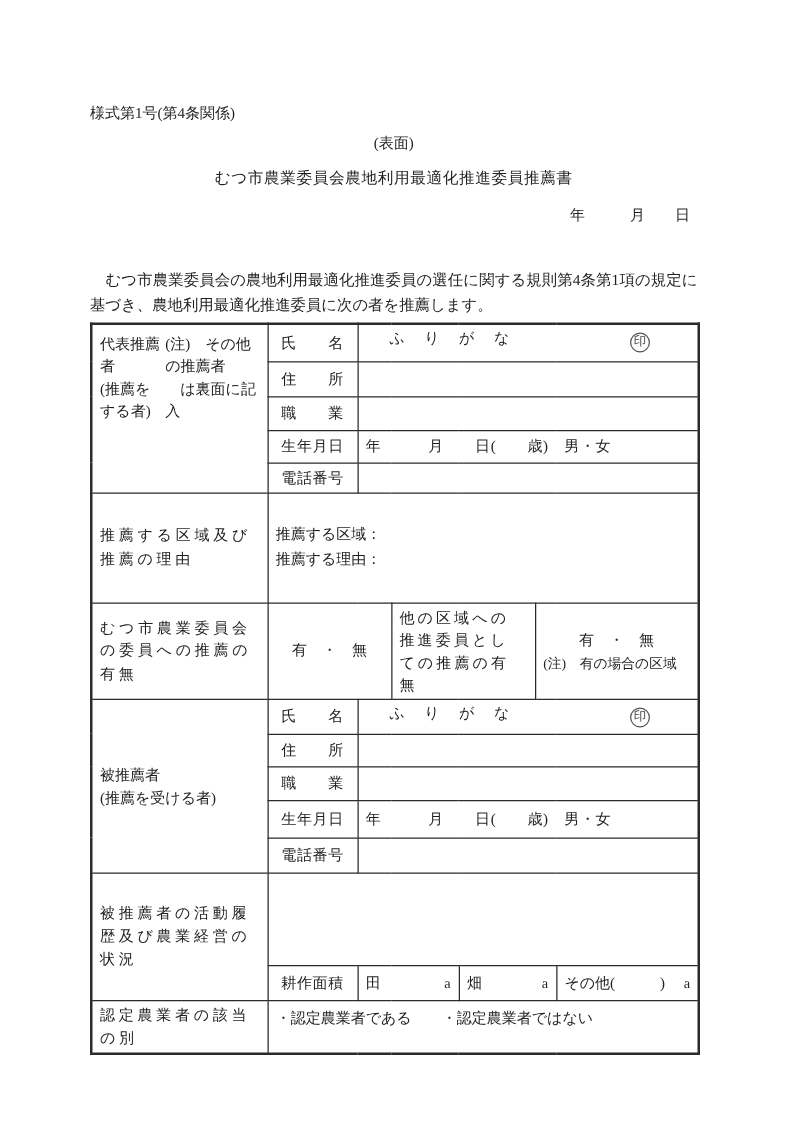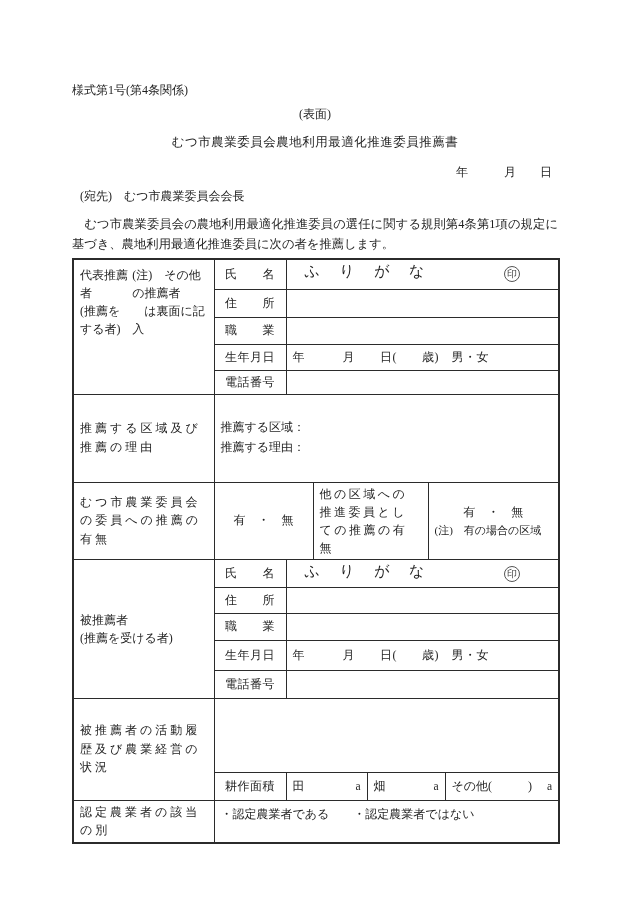--- a/index.html
+++ b/index.html
@@ -43,22 +43,22 @@
   .pre { white-space: pre-line; }
   .lbl-top { vertical-align: top; padding: 5px 8px 4px 8px; }
   .col-between {
     display: flex; flex-direction: row; justify-content: space-between;
     min-height: 122px; line-height: 1.5;
   }
   .spread { letter-spacing: 3px; line-height: 1.55; vertical-align: top; padding-top: 4px; }
   .f-label { text-align: center; letter-spacing: 0.5px; padding: 2px 2px; margin-left: 34px; }
   .name-cell { position: relative; }
   .furigana {
-    position: absolute; top: 2px; left: 18px;
-    font-size: 15px; letter-spacing: 1.3em; white-space: nowrap;
+    position: absolute; top: 2px; left: 25px;
+    font-size: 12px; letter-spacing: 1.3em; white-space: nowrap;
   }
   .seal {
     position: absolute; top: 6px; right: 38px;
     width: 16px; height: 16px;
     border: 1px solid #555; border-radius: 50%;
     color: #444;
     display: flex; align-items: center; justify-content: center;
     font-size: 10px; line-height: 1;
   }
   .birth-value { padding-left: 62px; letter-spacing: 0.5px; }
@@ -75,21 +75,20 @@
 </style>
 </head>
 <body>
 
 <div class="page">
 
   <div class="abs form-number">様式第1号(第4条関係)</div>
   <div class="abs doc-title">むつ市農業委員会農地利用最適化推進委員推薦書</div>
   <div class="abs side-label">(表面)</div>
   <div class="abs date-line">年　　　月　　日</div>
-  <div class="abs addressee">(宛先)　むつ市農業委員会会長</div>
   <div class="abs intro">　むつ市農業委員会の農地利用最適化推進委員の選任に関する規則第4条第1項の規定に基づき、農地利用最適化推進委員に次の者を推薦します。</div>
 
   <table class="form">
     <colgroup>
       <col style="width:141px">
         <col style="width:72px">
         <col style="width:27px">
       <col style="width:54px">
         <col style="width:61px">
         <col style="width:17px">

